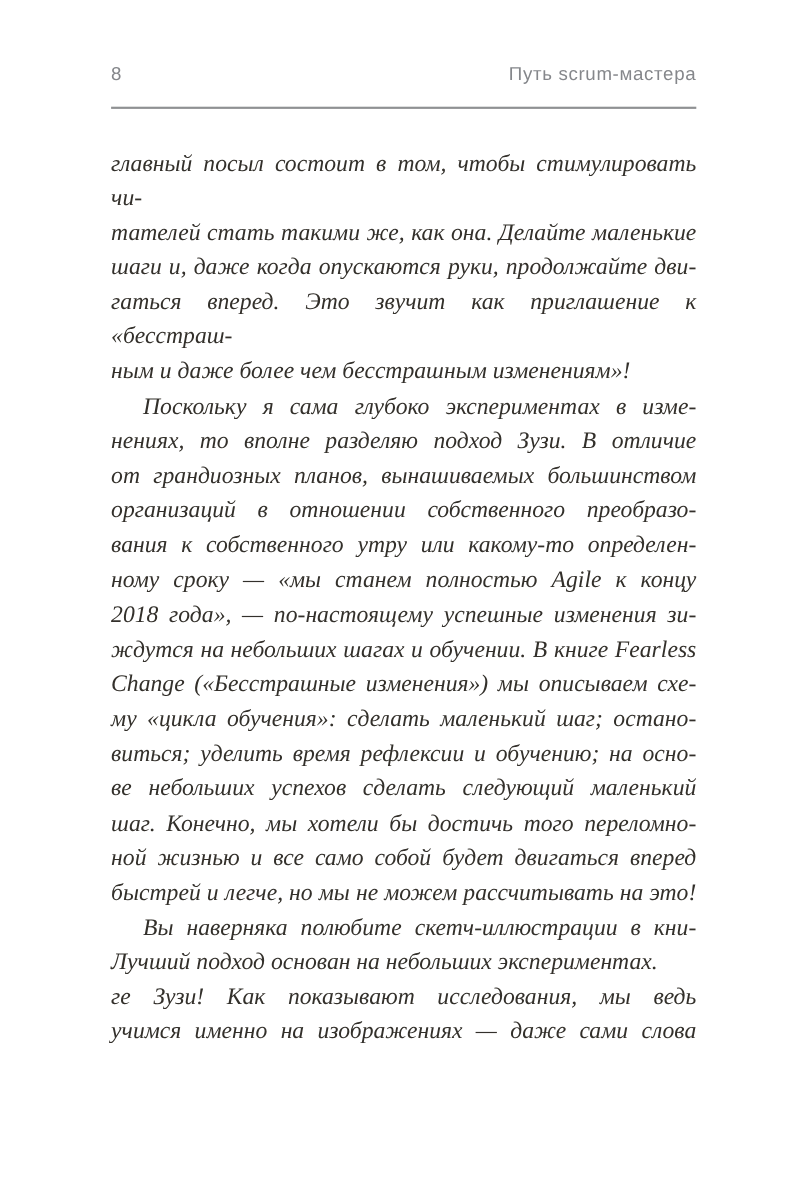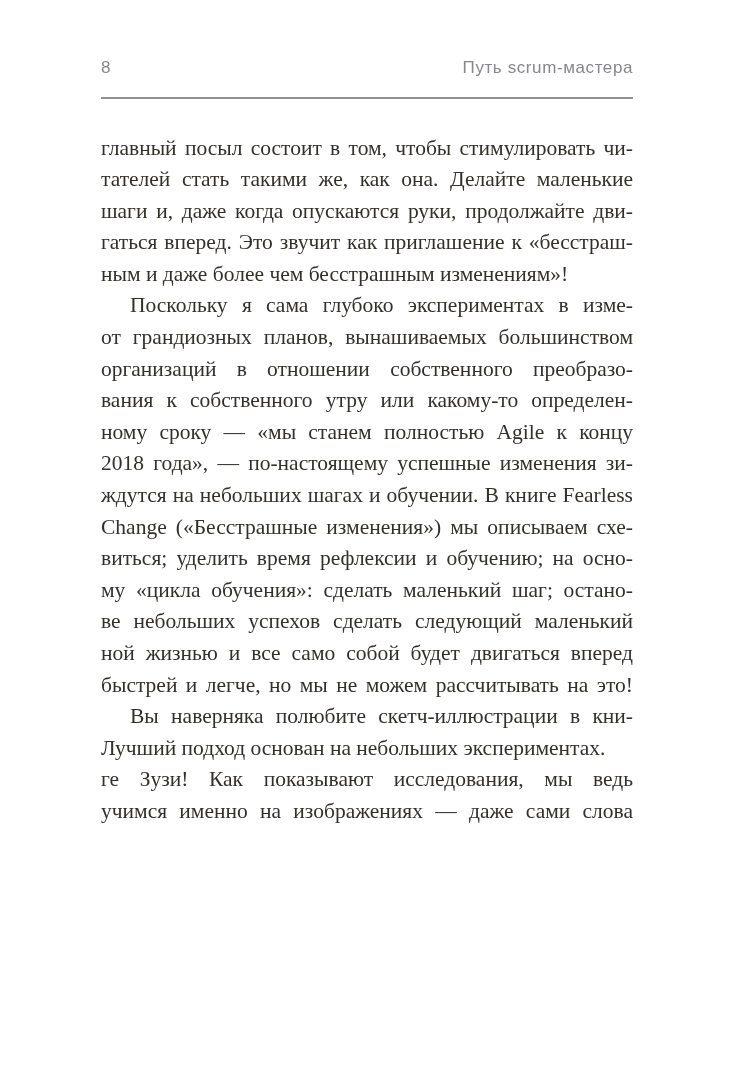--- a/index.html
+++ b/index.html
@@ -36,20 +36,21 @@
   .header-rule {
     margin-top: 13px;
     height: 1.5px;
     background: var(--rule);
   }
   .body-text {
     margin-top: 34px;
     color: var(--body-text);
     font-size: 21.5px;
     line-height: 31.6px;
+    font-style: italic;
   }
   .line {
     text-align: justify;
     text-align-last: justify;
     -moz-text-align-last: justify;
     white-space: normal;
   }
   .line.indent { text-indent: 29px; }
   .line.para-end {
     text-align-last: left;
@@ -65,30 +66,32 @@
     <span class="running-title">Путь scrum-мастера</span>
   </div>
   <div class="header-rule"></div>
   <div class="body-text">
       <div class="line">главный посыл состоит в том, чтобы стимулировать чи-</div>
       <div class="line">тателей стать такими же, как она. Делайте маленькие</div>
       <div class="line">шаги и, даже когда опускаются руки, продолжайте дви-</div>
       <div class="line">гаться вперед. Это звучит как приглашение к «бесстраш-</div>
       <div class="line para-end">ным и даже более чем бесстрашным изменениям»!</div>
       <div class="line indent">Поскольку я сама глубоко экспериментах в изме-</div>
+      <div class="line">нениях, то вполне разделяю подход Зузи. В отличие</div>
       <div class="line">от грандиозных планов, вынашиваемых большинством</div>
       <div class="line">организаций в отношении собственного преобразо-</div>
       <div class="line">вания к собственного утру или какому-то определен-</div>
       <div class="line">ному сроку — «мы станем полностью Agile к концу</div>
       <div class="line">2018 года», — по-настоящему успешные изменения зи-</div>
       <div class="line">ждутся на небольших шагах и обучении. В книге Fearless</div>
       <div class="line">Change («Бесстрашные изменения») мы описываем схе-</div>
+      <div class="line">му «цикла обучения»: сделать маленький шаг; остано-</div>
       <div class="line">виться; уделить время рефлексии и обучению; на осно-</div>
-      <div class="line">му «цикла обучения»: сделать маленький шаг; остано-</div>
       <div class="line">ве небольших успехов сделать следующий маленький</div>
+      <div class="line">шаг. Конечно, мы хотели бы достичь того переломно-</div>
       <div class="line">ной жизнью и все само собой будет двигаться вперед</div>
       <div class="line">быстрей и легче, но мы не можем рассчитывать на это!</div>
       <div class="line indent">Вы наверняка полюбите скетч-иллюстрации в кни-</div>
       <div class="line para-end">Лучший подход основан на небольших экспериментах.</div>
       <div class="line">ге Зузи! Как показывают исследования, мы ведь</div>
       <div class="line">учимся именно на изображениях — даже сами слова</div>
     </div>
 </div>
 
 </body></html>

